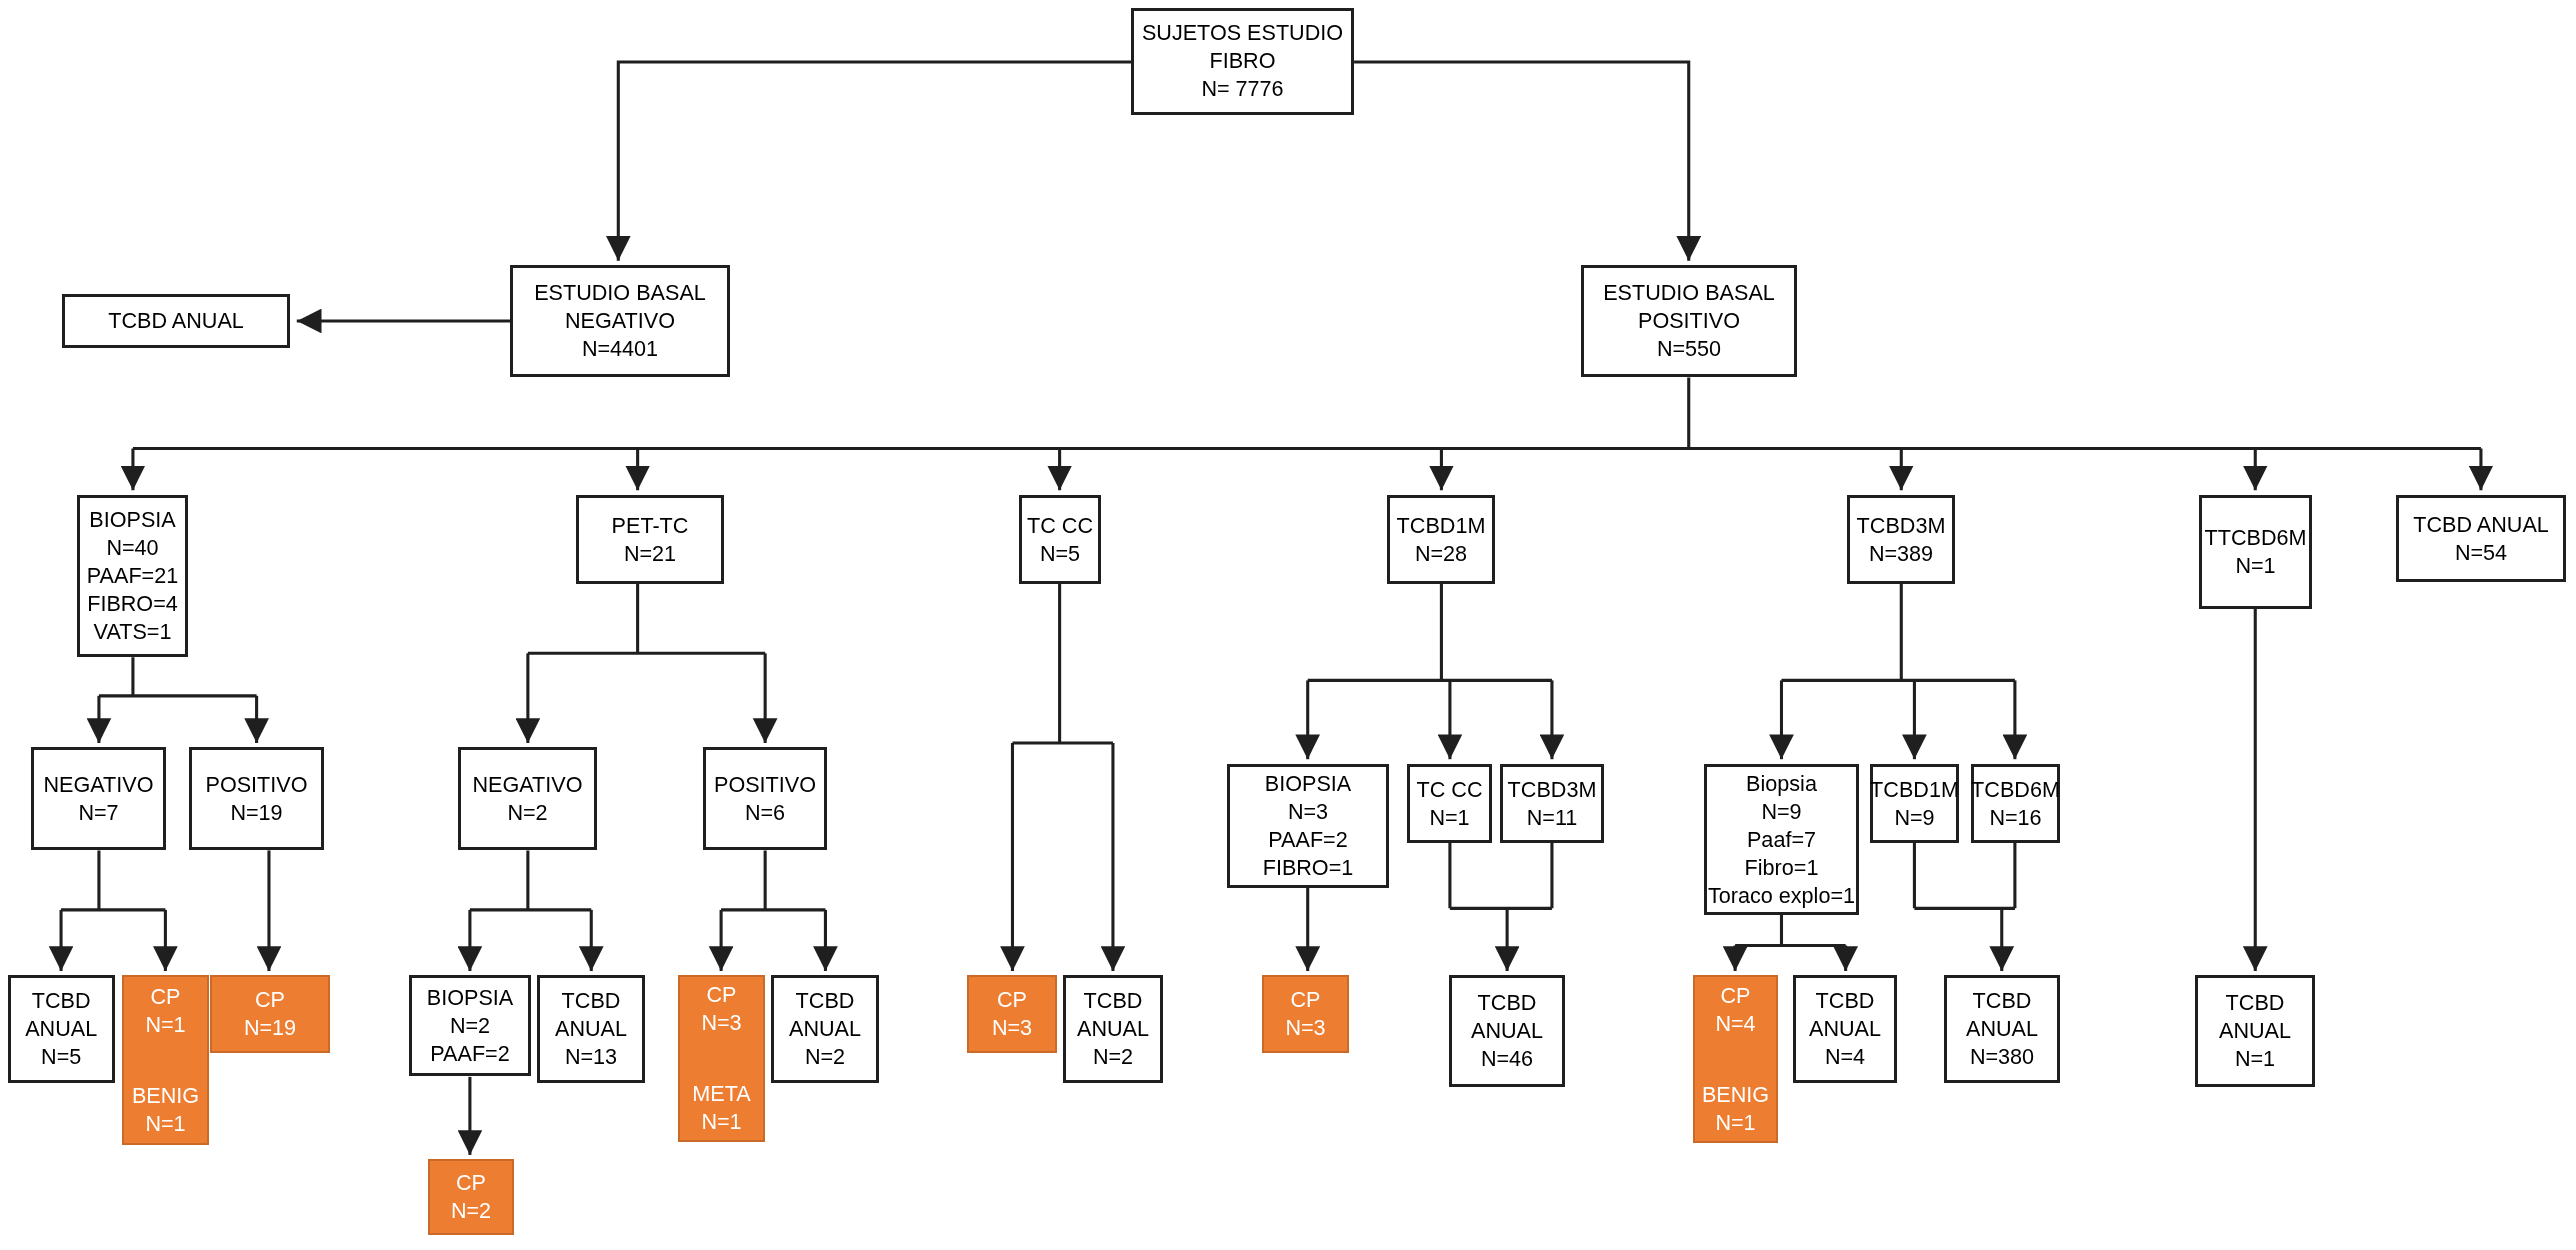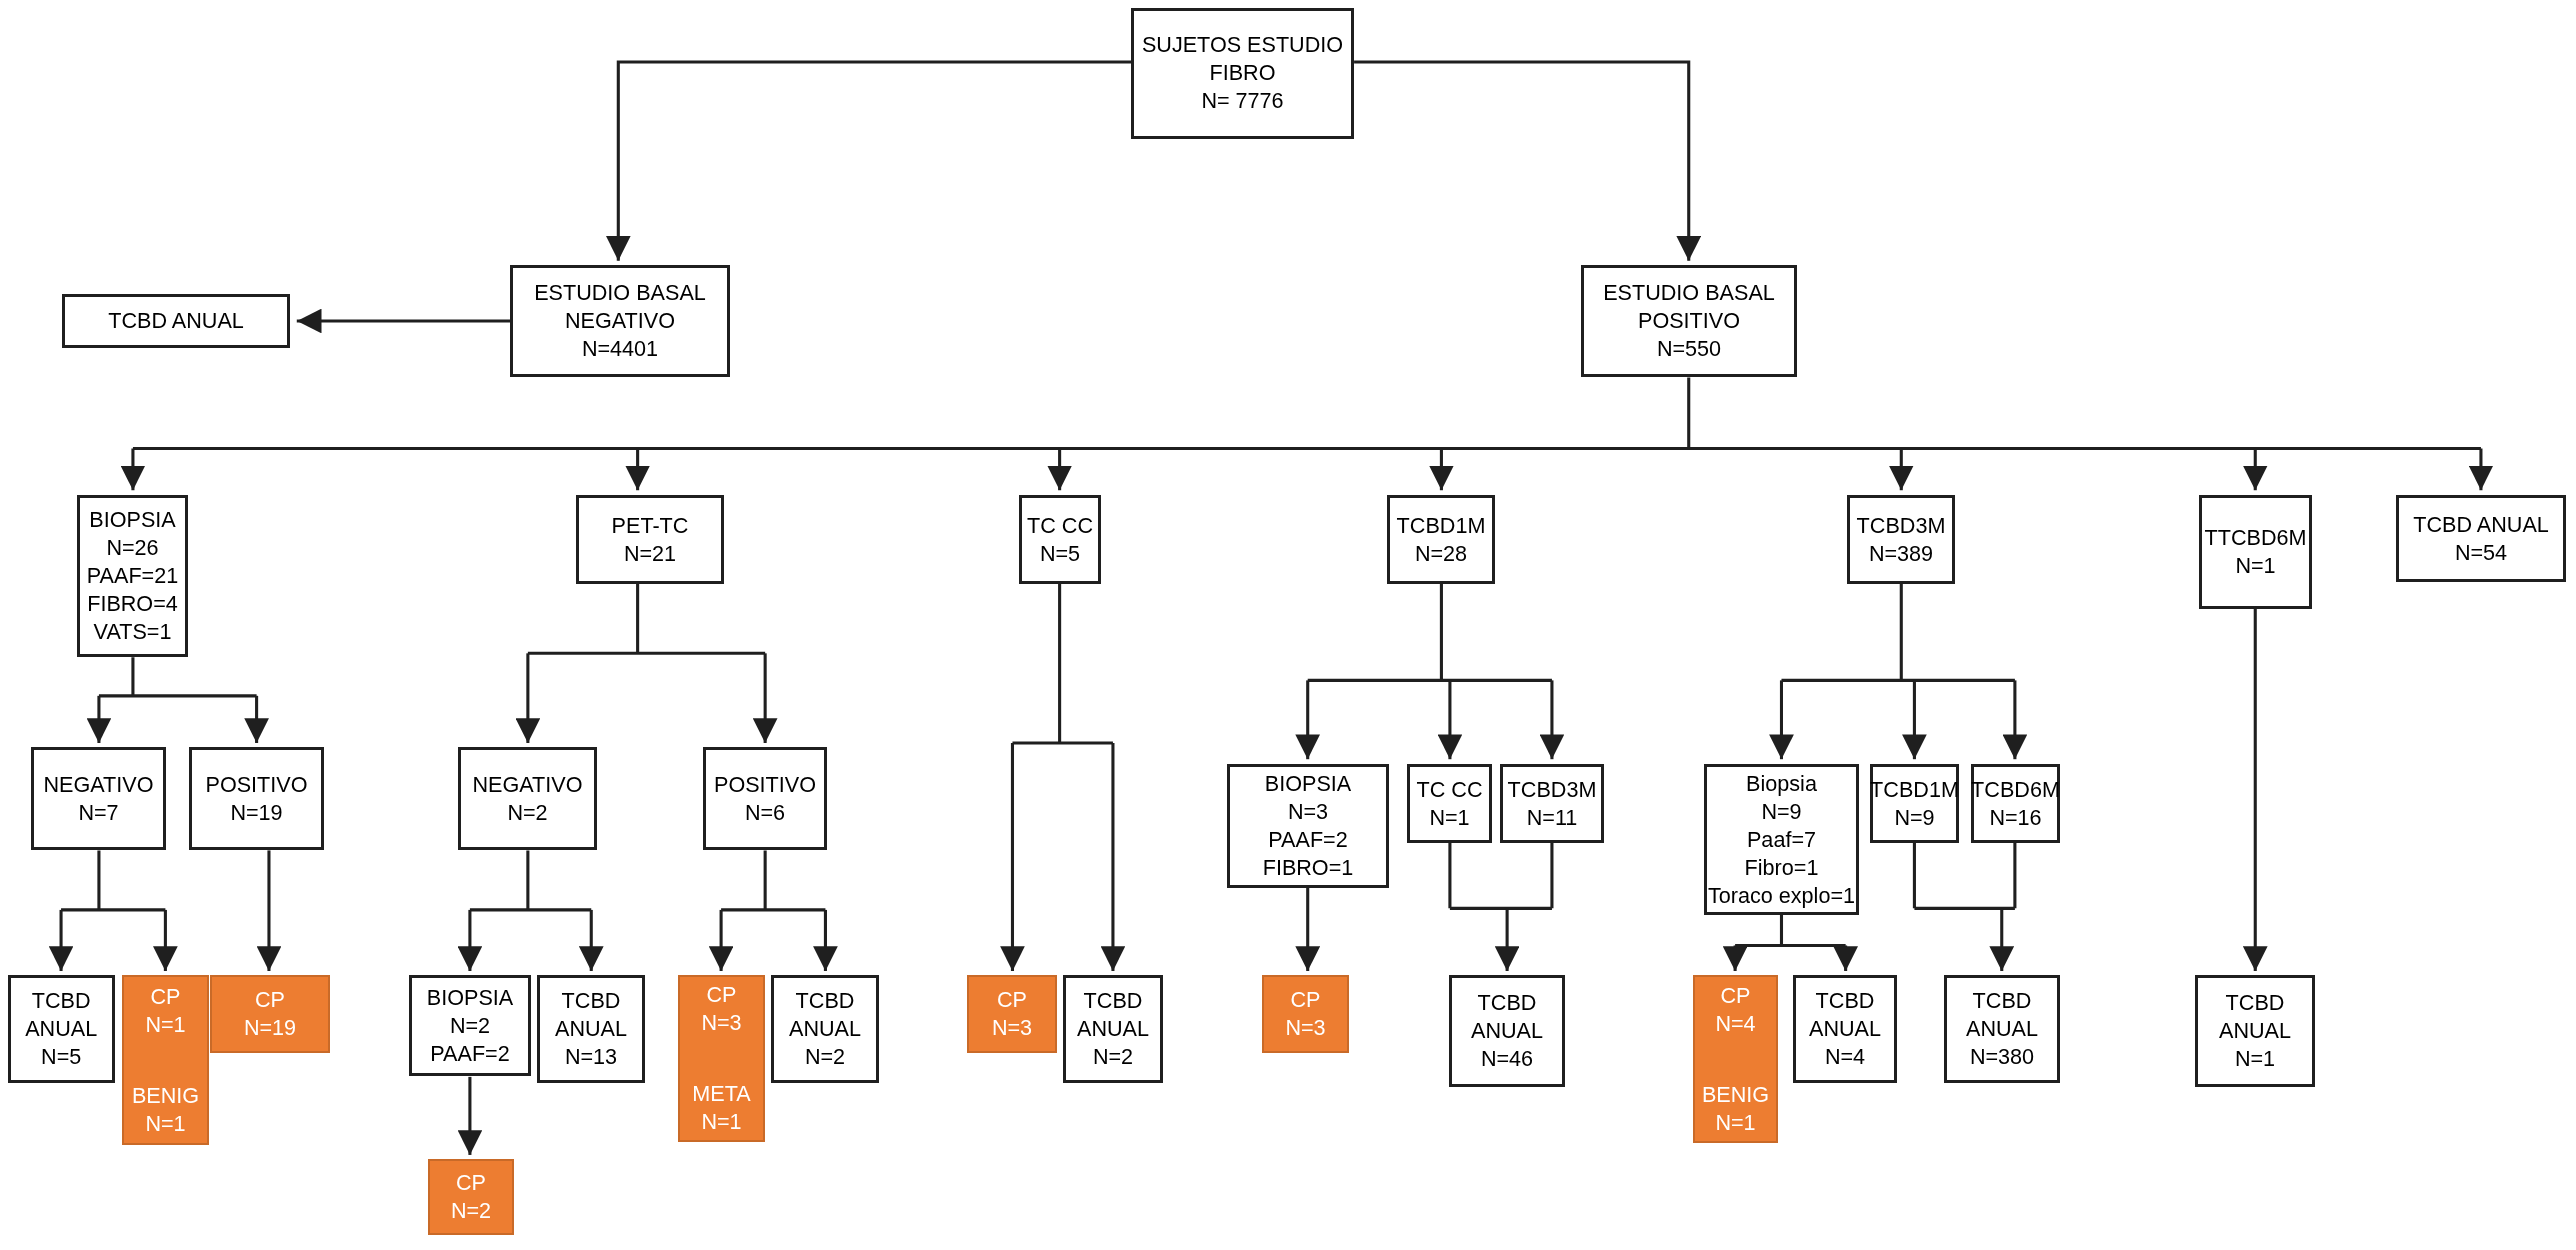--- a/index.html
+++ b/index.html
@@ -93,21 +93,21 @@
     <path d="M1950 1175 V1256" marker-end="url(#ah)"></path>
 
     <path d="M2305 1183 V1223 M2245 1223 H2388"></path>
     <path d="M2245 1223 V1256" marker-end="url(#ah)"></path>
     <path d="M2388 1223 V1256" marker-end="url(#ah)"></path>
 
     <path d="M2477 1090 V1175 M2607 1090 V1175 M2477 1175 H2607"></path>
     <path d="M2590 1175 V1256" marker-end="url(#ah)"></path>
   </svg>
 
-  <div class="node" style="left:1131px;top:7.7px;width:223px;height:131px">
+  <div class="node" style="left:1131px;top:7.7px;width:223px;height:107px">
     <div class="ln">SUJETOS ESTUDIO</div>
     <div class="ln">FIBRO</div>
     <div class="ln">N= 7776</div>
   </div>
 
   <div class="node" style="left:62px;top:294px;width:228px;height:54px">
     <div class="ln">TCBD ANUAL</div>
   </div>
   <div class="node" style="left:510px;top:265px;width:220px;height:112px">
     <div class="ln">ESTUDIO BASAL</div>
@@ -115,21 +115,21 @@
     <div class="ln">N=4401</div>
   </div>
   <div class="node" style="left:1581px;top:265px;width:216px;height:112px">
     <div class="ln">ESTUDIO BASAL</div>
     <div class="ln">POSITIVO</div>
     <div class="ln">N=550</div>
   </div>
 
   <div class="node" style="left:77px;top:495px;width:111px;height:162px">
     <div class="ln">BIOPSIA</div>
-    <div class="ln">N=26</div>
+    <div class="ln">N=40</div>
     <div class="ln">PAAF=21</div>
     <div class="ln">FIBRO=4</div>
     <div class="ln">VATS=1</div>
   </div>
   <div class="node" style="left:576px;top:495px;width:148px;height:89px">
     <div class="ln">PET-TC</div>
     <div class="ln">N=21</div>
   </div>
   <div class="node" style="left:1019px;top:495px;width:82px;height:89px">
     <div class="ln">TC CC</div>

